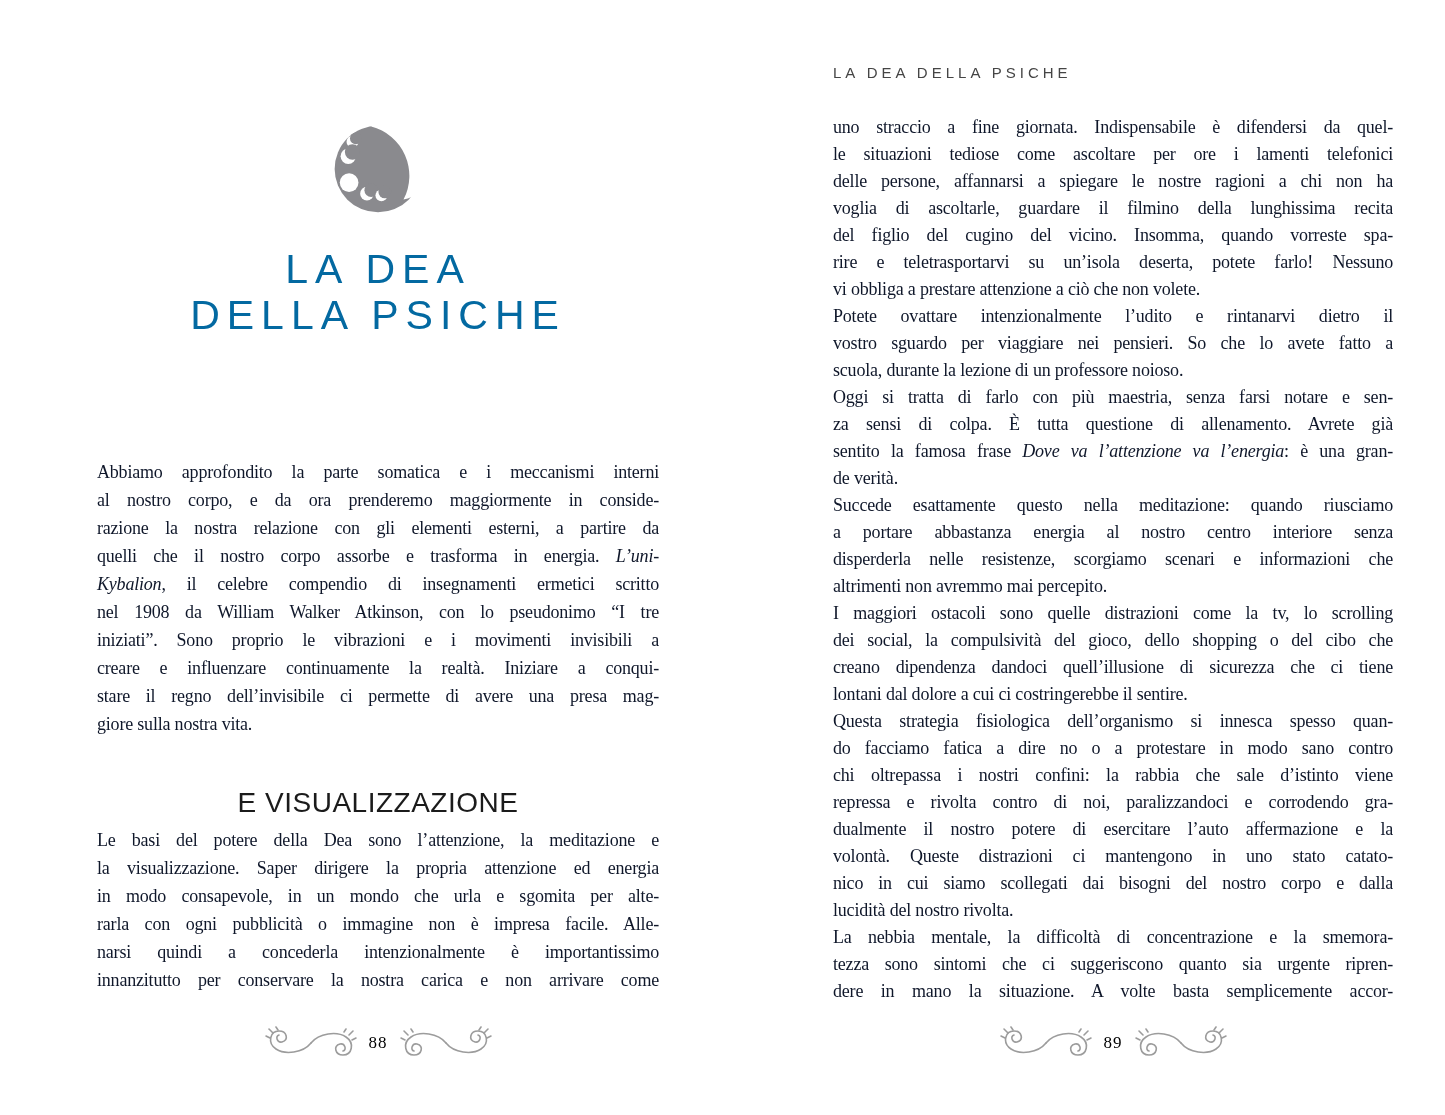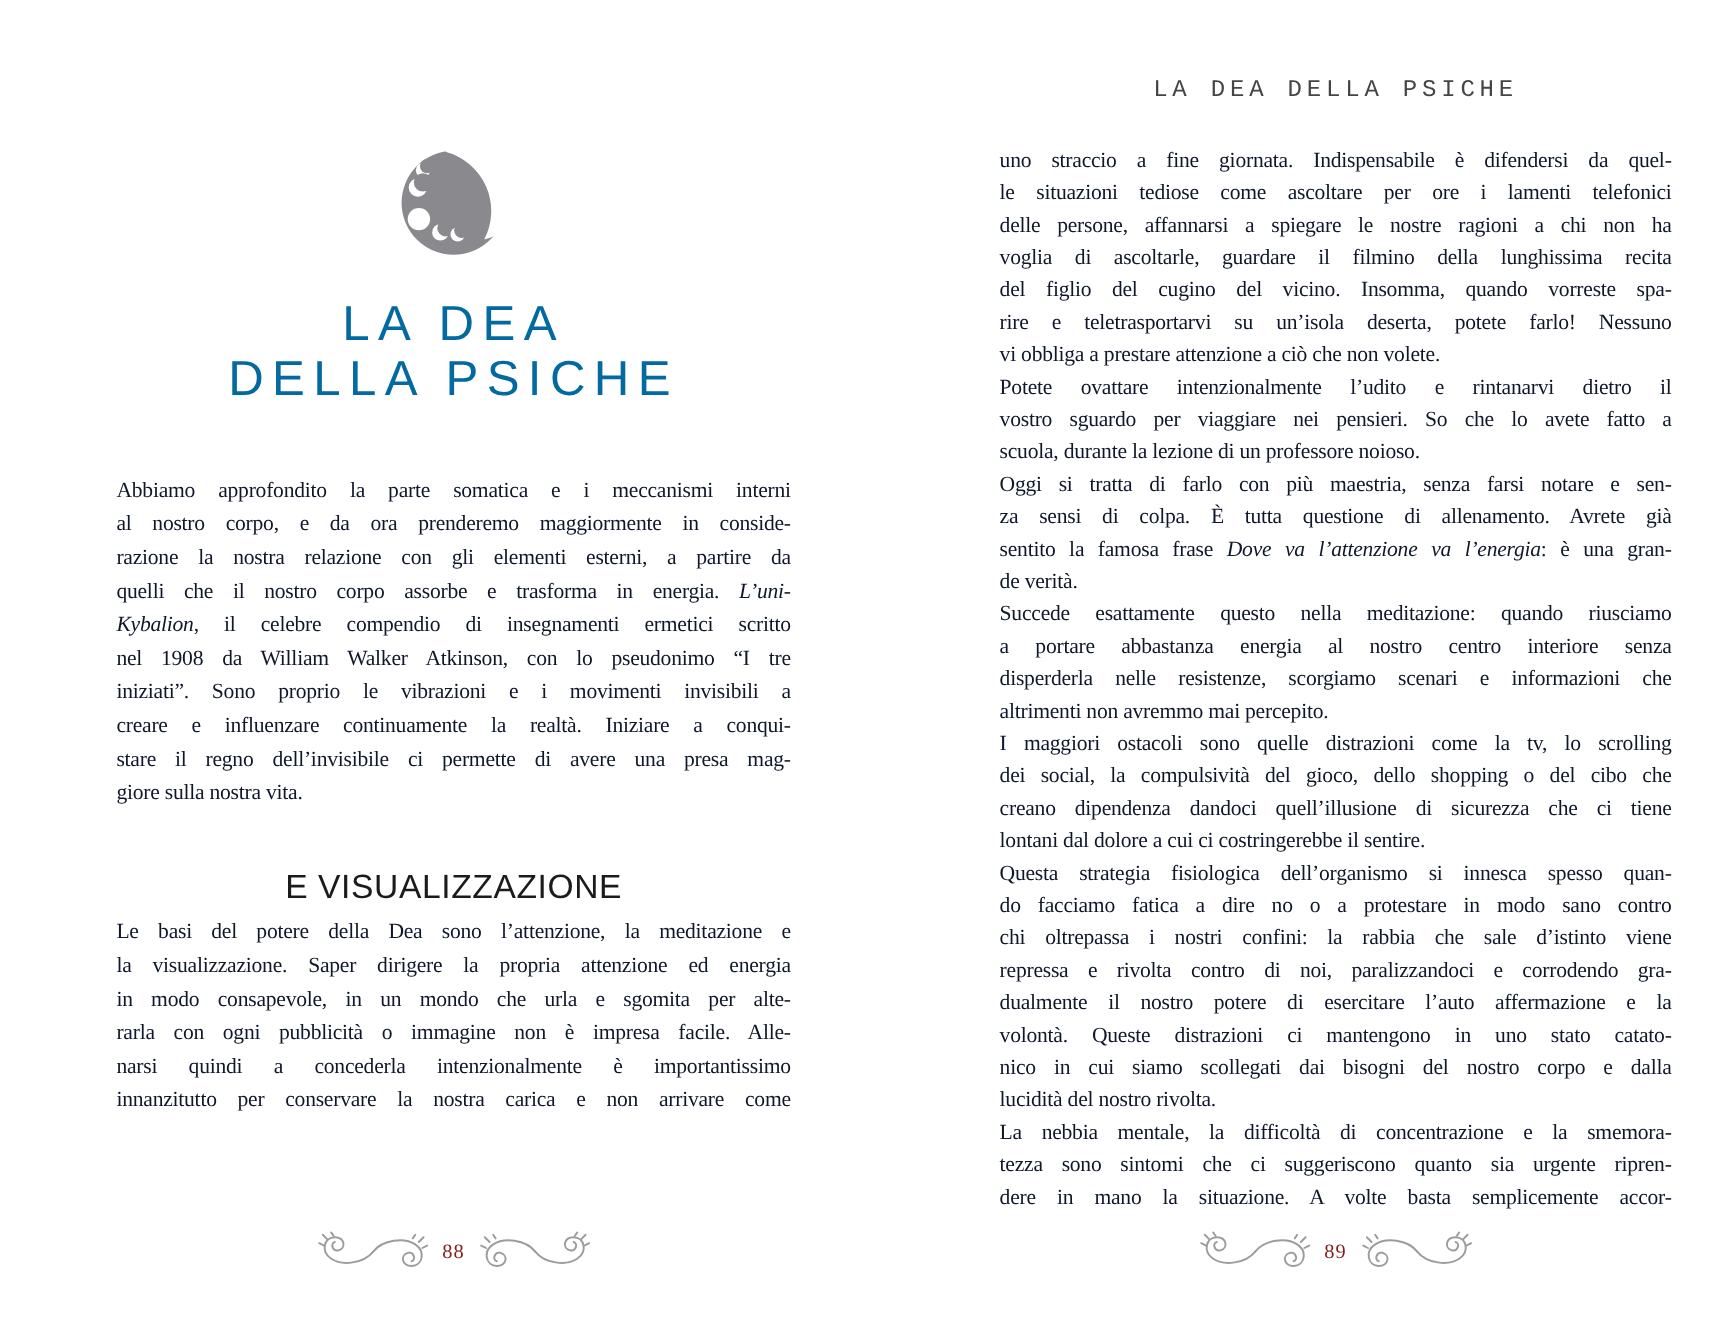--- a/index.html
+++ b/index.html
@@ -21,41 +21,41 @@
     letter-spacing:7px;text-align:center;color:#0369a1;
   }
   .section-heading{
     margin:18px 0 0 0;
     font-family:"Liberation Sans", sans-serif;
     font-weight:500;font-size:28px;line-height:31px;
     letter-spacing:0.5px;text-align:center;color:#1b1b1b;
   }
 
   .running-head{
-    margin-top:64px;text-align:center;
-    font-family:Liberation Mono, monospace;
-    font-size:20px;font-weight:400;letter-spacing:4px;color:#454545;
+    margin-top:64px;text-align:left;
+    font-family:Liberation Sans, sans-serif;
+    font-size:15px;font-weight:400;letter-spacing:4px;color:#454545;
   }
 
   .body-text{font-size:18px;letter-spacing:-0.2px;color:#0f172a;}
-  .bt-1{margin-top:56px;}
+  .bt-1{margin-top:120px;}
   .bt-2{margin-top:8px;font-family:Liberation Serif, serif;}
   .bt-r{margin-top:33px;}
   .page-left  .bline{line-height:28px;}
   .page-right .bline{line-height:27px;}
   .bline{width:100%;}
   .bline.just{text-align:justify;text-align-last:justify;}
   .it{font-style:italic;}
 
   .page-footer{
     position:absolute;top:1026px;left:0;width:100%;
     display:flex;align-items:center;justify-content:center;gap:12px;
   }
   .page-number{
-    font-family:"Liberation Serif", serif;font-size:17px;color:#7f1d1d;
+    font-family:"Liberation Serif", serif;font-size:17px;color:#000000;
     letter-spacing:1px;
   }
   .flip{transform:scaleX(-1);}
 </style>
 </head>
 <body>
 
 <svg width="0" height="0" style="position:absolute">
   <defs>
     <g id="swirl" stroke="#9c9c9c" fill="none" stroke-width="1.6" stroke-linecap="round">

